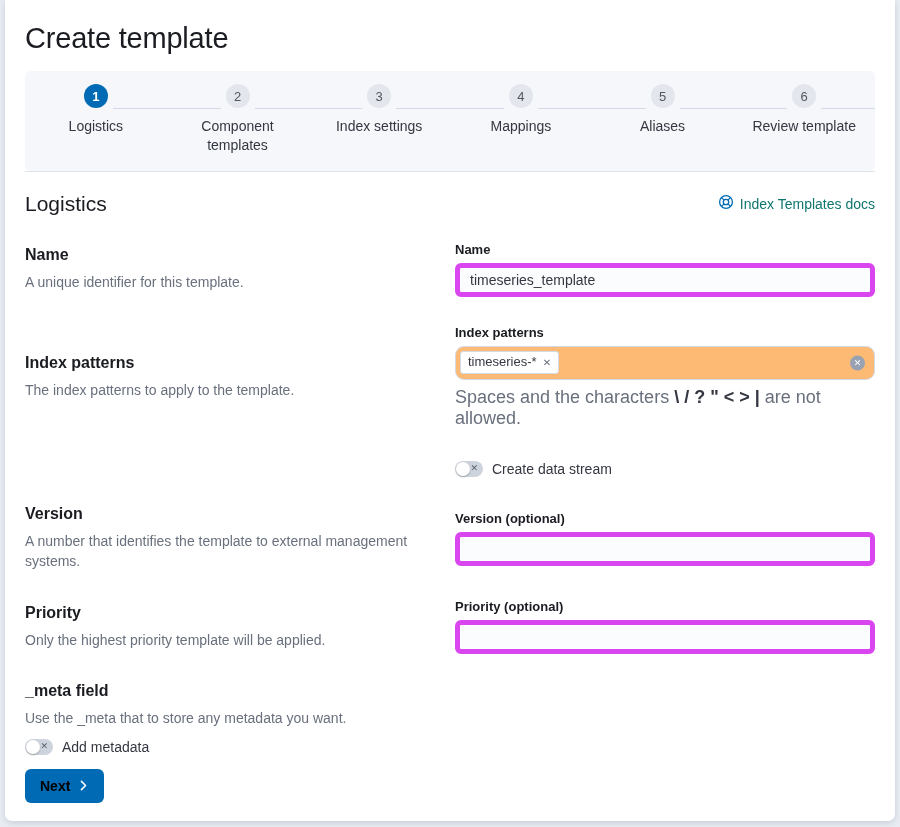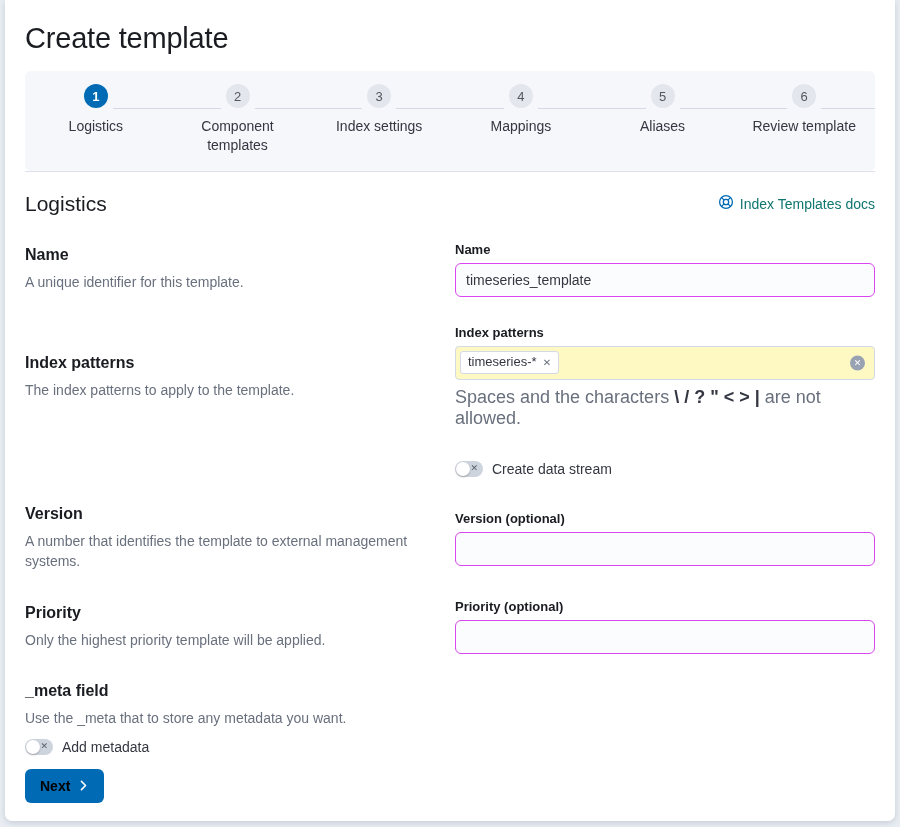--- a/index.html
+++ b/index.html
@@ -54,30 +54,30 @@
   
   .form-row { display:flex; gap:40px; margin-bottom:28px; align-items:center; }
   .row-left { flex:1; min-width:0; }
   .row-left h3 { font-size:16px; font-weight:600; color:#1a1c21; margin:0 0 8px; }
   .row-left p  { font-size:14px; color:#69707d; margin:0; line-height:1.45; }
   .row-right { flex:0 0 420px; width:420px; }
   .field-label { display:block; font-size:13px; font-weight:700; color:#1a1c21; margin-bottom:6px; }
   .text-input {
     width:100%; height:34px;
     background:#fbfcfd;
-    border:1px solid #d946ef;
+    border:5px solid #d946ef;
     border-radius:6px;
     padding:0 10px;
     font-family:"Liberation Sans", sans-serif;
     font-size:14px; color:#343741;
     outline:none;
   }
   .combo {
     position:relative; min-height:34px;
-    background:#fef9c3; border:1px solid #d3dae6; border-radius:4px;
+    background:#fdba74; border:1px solid #d3dae6; border-radius:9px;
     padding:4px 32px 4px 4px;
     display:flex; align-items:center; flex-wrap:wrap; gap:4px;
   }
   .chip {
     background:#fff; border:1px solid #d3dae6; border-radius:3px;
     font-size:13px; color:#343741;
     padding:2px 7px; display:inline-flex; align-items:center; gap:6px;
     line-height:1.3;
   }
   .chip-x { color:#69707d; font-size:10px; cursor:pointer; }

